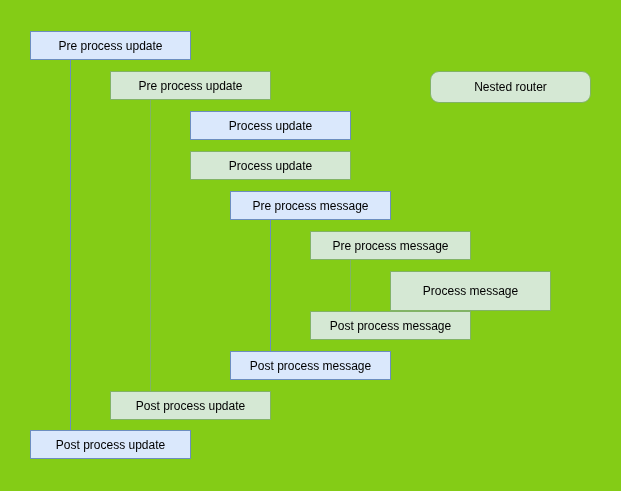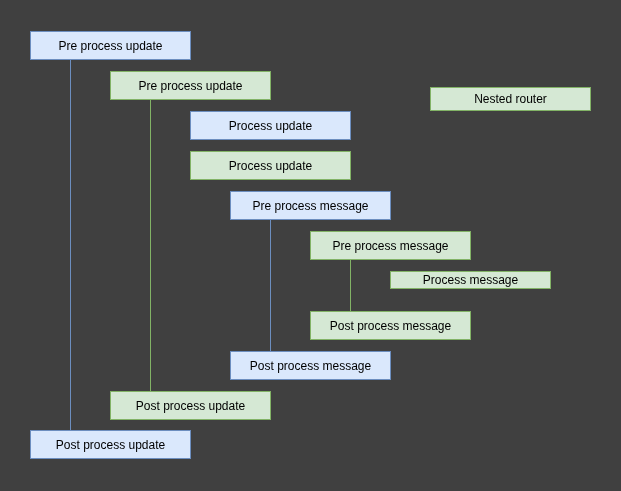--- a/index.html
+++ b/index.html
@@ -5,21 +5,21 @@
   html, body {
     margin: 0;
     padding: 0;
     background: #ffffff;
     font-family: "Liberation Sans", sans-serif;
   }
   #canvas {
     position: relative;
     width: 621px;
     height: 491px;
-    background: #404040;
+    background: #84cc16;
     overflow: hidden;
   }
   .node {
     position: absolute;
     box-sizing: border-box;
     display: flex;
     align-items: center;
     justify-content: center;
     text-align: center;
     font-size: 12px;
@@ -38,24 +38,24 @@
 </style>
 </head>
 <body>
 
 <div id="canvas">
     <div class="connector line-blue" style="left: 70px; top: 60px; height: 370px;"></div>
     <div class="connector line-green" style="left: 150px; top: 100px; height: 291px;"></div>
     <div class="connector line-blue" style="left: 270px; top: 220px; height: 131px;"></div>
     <div class="connector line-green" style="left: 350px; top: 260px; height: 51px;"></div>
     <div class="node blue" style="left: 30px; top: 31px; width: 161px; height: 29px;">Pre process update</div>
-    <div class="node green" style="left: 430px; top: 87px; width: 161px; height: 24px;">Nested router</div>
+    <div class="node green" style="left: 430px; top: 71px; width: 161px; height: 32px; border-radius: 9px;">Nested router</div>
     <div class="node green" style="left: 110px; top: 71px; width: 161px; height: 29px;">Pre process update</div>
     <div class="node blue" style="left: 190px; top: 111px; width: 161px; height: 29px;">Process update</div>
     <div class="node green" style="left: 190px; top: 151px; width: 161px; height: 29px;">Process update</div>
     <div class="node blue" style="left: 230px; top: 191px; width: 161px; height: 29px;">Pre process message</div>
     <div class="node green" style="left: 310px; top: 231px; width: 161px; height: 29px;">Pre process message</div>
-    <div class="node green" style="left: 390px; top: 271px; width: 161px; height: 18px;">Process message</div>
+    <div class="node green" style="left: 390px; top: 271px; width: 161px; height: 40px;">Process message</div>
     <div class="node green" style="left: 310px; top: 311px; width: 161px; height: 29px;">Post process message</div>
     <div class="node blue" style="left: 230px; top: 351px; width: 161px; height: 29px;">Post process message</div>
     <div class="node green" style="left: 110px; top: 391px; width: 161px; height: 29px;">Post process update</div>
     <div class="node blue" style="left: 30px; top: 430px; width: 161px; height: 29px;">Post process update</div>
   </div>
 
 </body></html>

